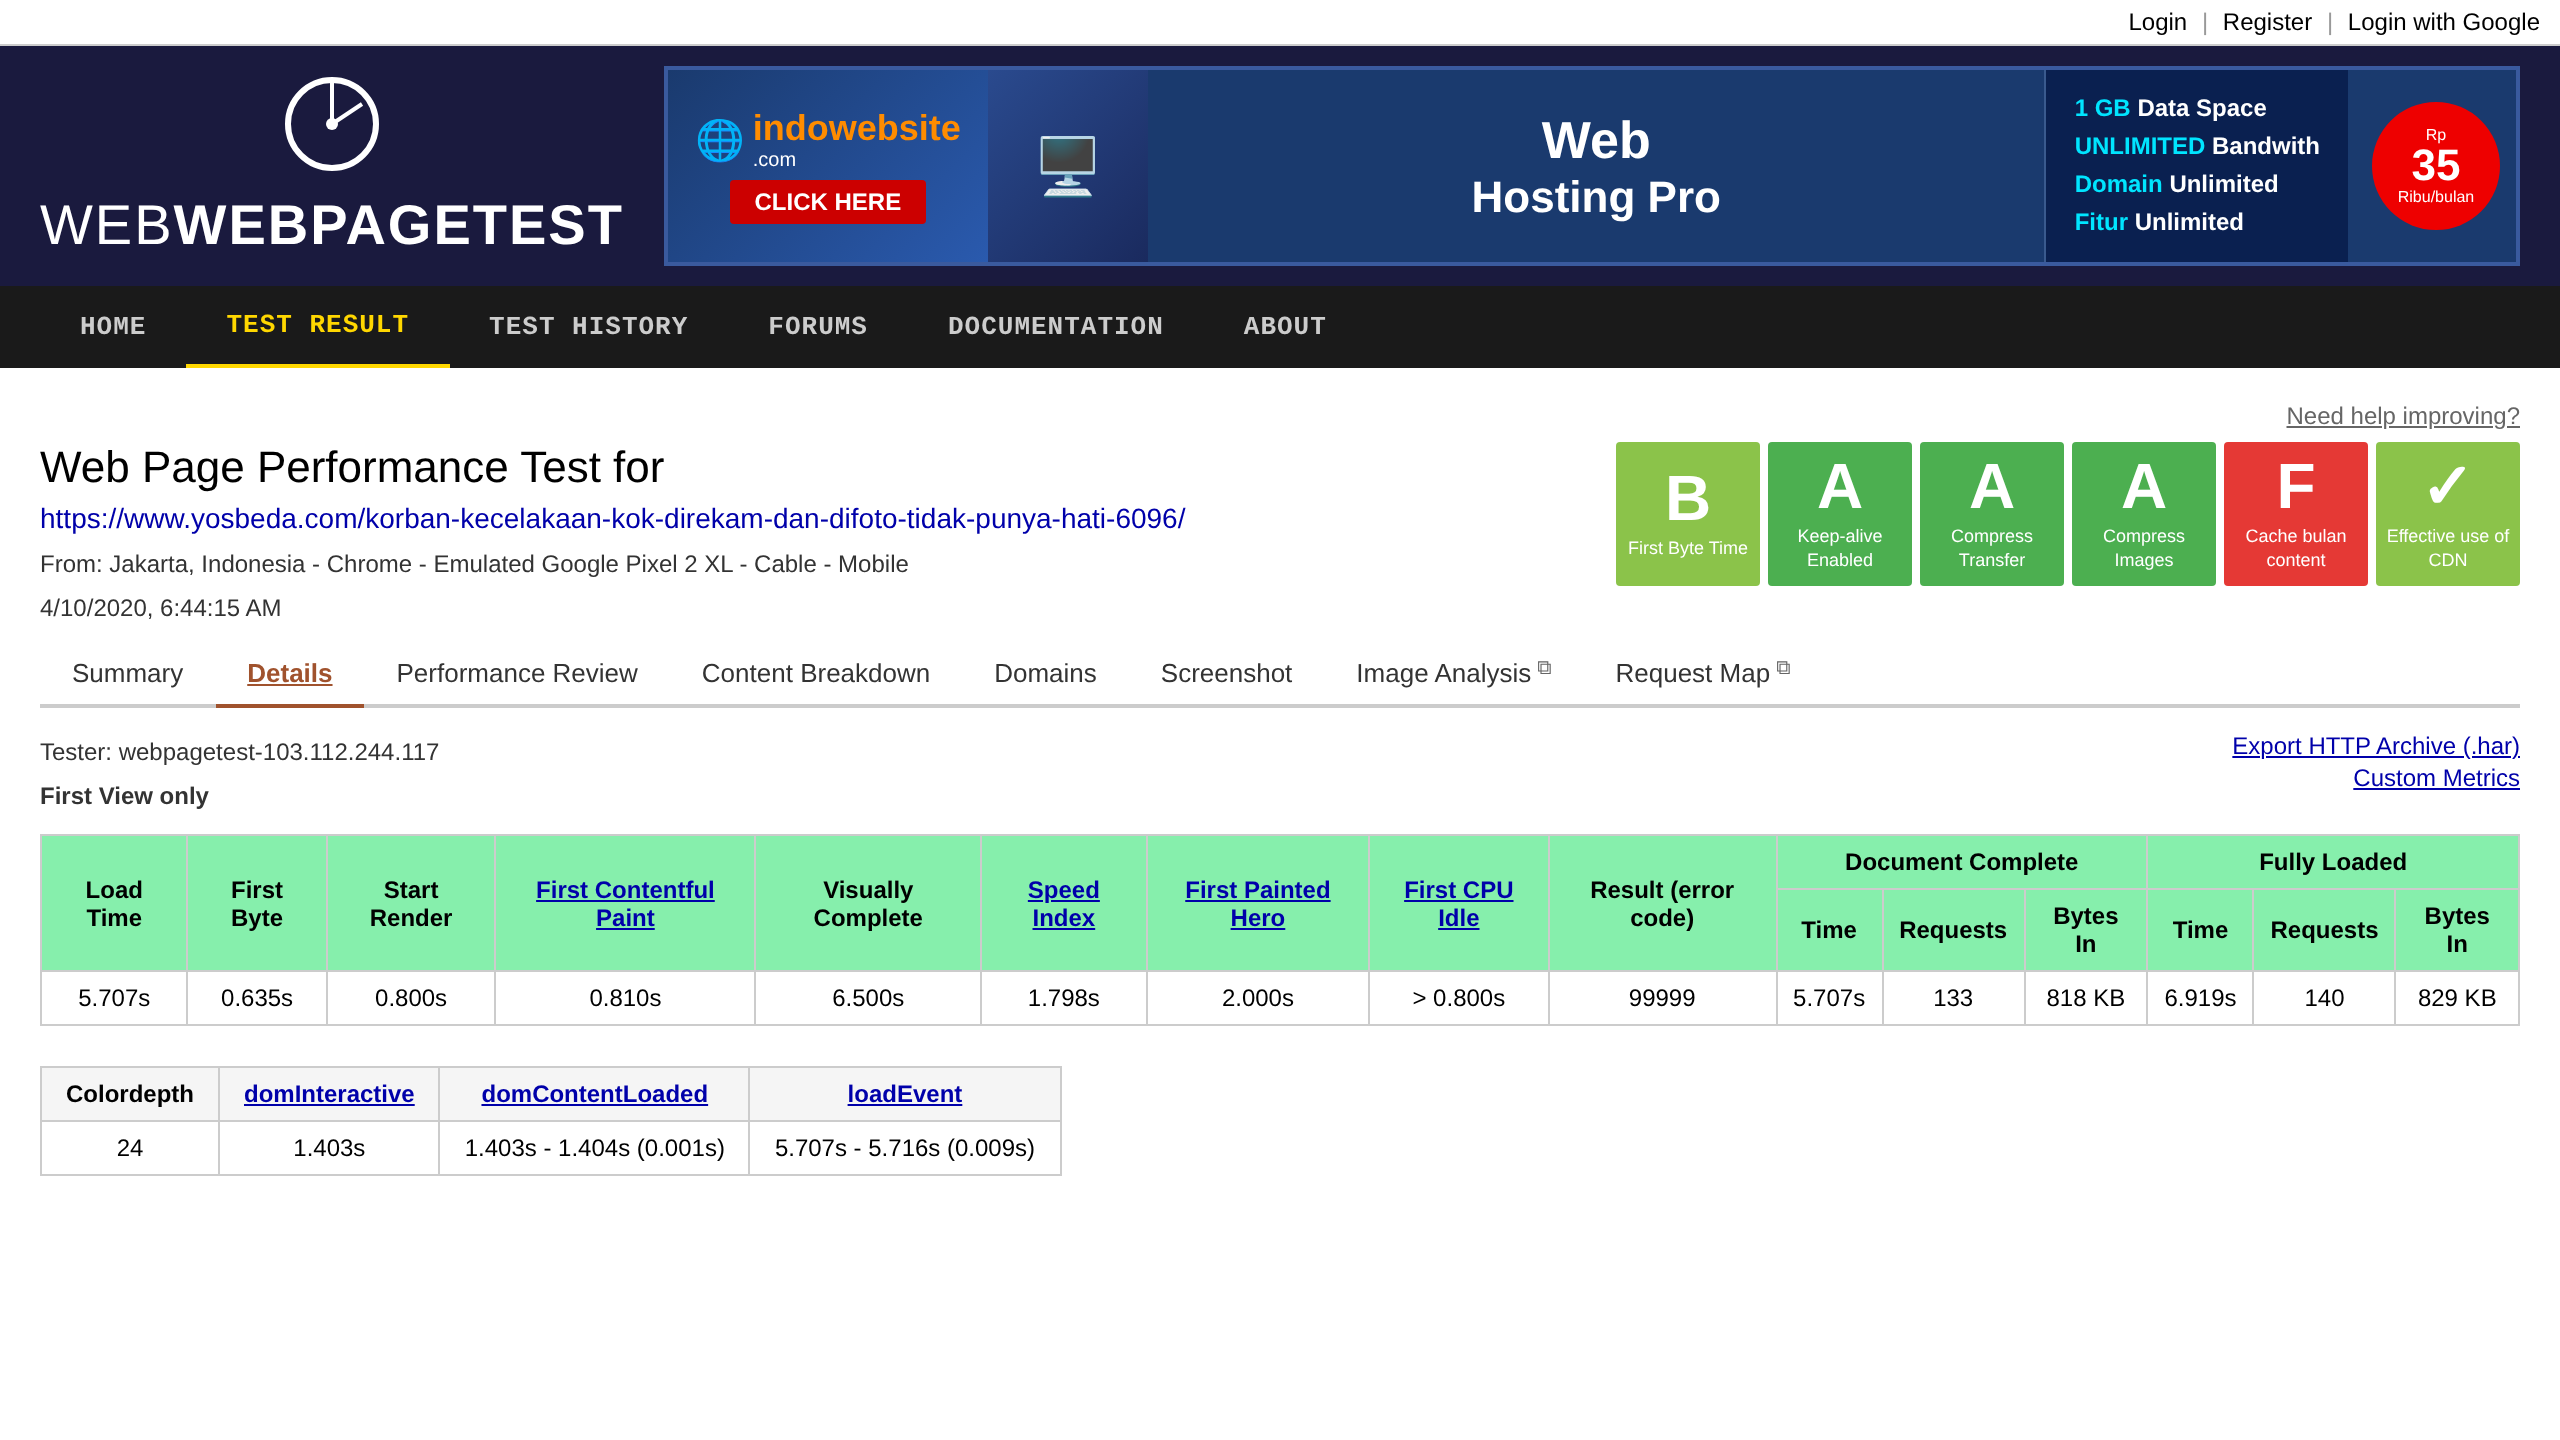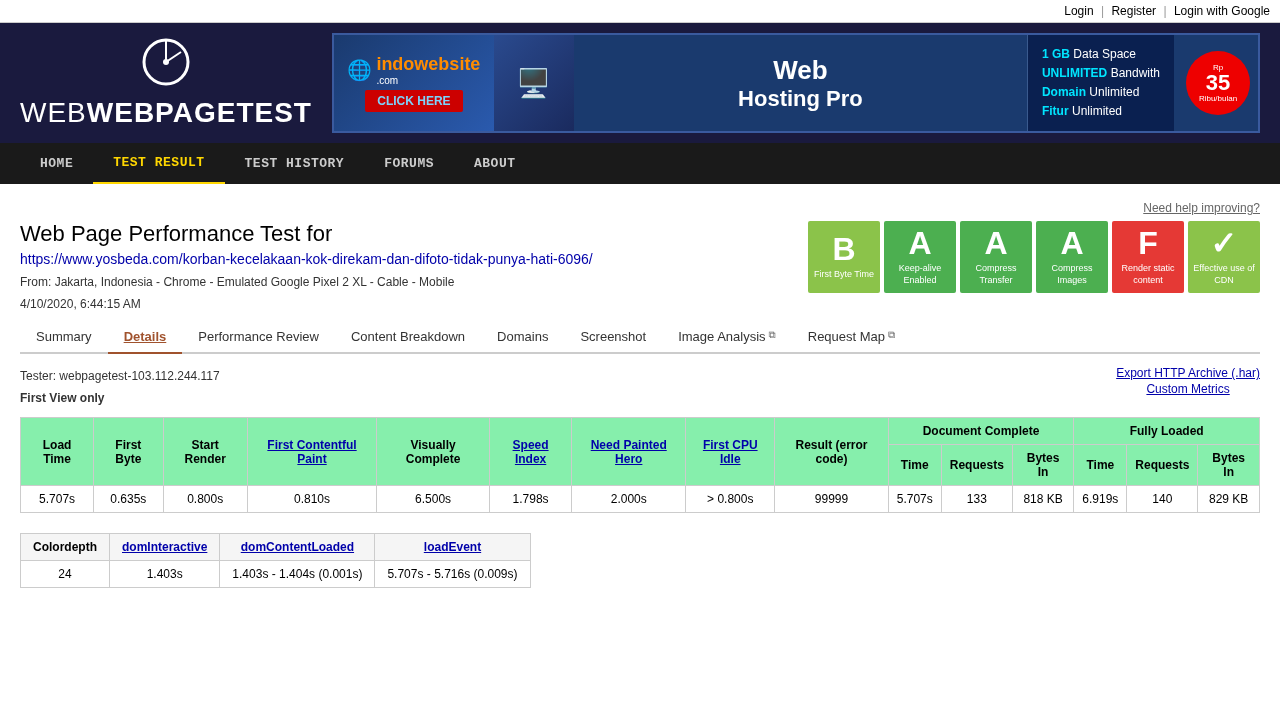--- a/index.html
+++ b/index.html
@@ -66,21 +66,21 @@
       color: #ff8c00;
       font-size: 18px;
       font-weight: bold;
     }
     #banner-logo-sub {
       color: #fff;
       font-size: 10px;
     }
     #banner-click {
       background: #c00;
-      color: #7dd3fc;
+      color: #ffffff;
       font-weight: bold;
       padding: 4px 12px;
       margin-top: 4px;
       font-size: 12px;
       border-radius: 2px;
     }
     #banner-mid {
       flex: 1;
       display: flex;
       flex-direction: column;
@@ -98,20 +98,21 @@
       font-weight: bold;
     }
     #banner-right {
       background: #0a2050;
       height: 100%;
       padding: 8px 14px;
       display: flex;
       flex-direction: column;
       justify-content: center;
       border-left: 1px solid #3a5a8e;
+      font-weight: bold;
     }
     .banner-feature {
       color: #fff;
       font-size: 12px;
       line-height: 1.6;
     }
     .banner-feature strong { color: #00e5ff; }
     #banner-price {
       width: 64px;
       height: 64px;
@@ -242,21 +243,21 @@
     #info-bar {
       display: flex;
       justify-content: space-between;
       padding: 4px 0 8px;
       font-size: 12px;
       color: #333;
       gap: 30px;
     }
     #info-bar .tester-info { line-height: 1.8; }
     #info-bar .export-links { text-align: right; }
-    #info-bar .export-links a { color: #00a; text-decoration: underline; display: block; margin-bottom: 2px; text-align: center; }
+    #info-bar .export-links a { color: #00a; text-decoration: underline; display: block; margin-bottom: 2px; }
 
     
     #results-table-wrap {
       overflow-x: auto;
       margin-bottom: 20px;
     }
     table.results {
       border-collapse: collapse;
       width: 100%;
       font-size: 12px;
@@ -349,20 +350,21 @@
       <div class="price-label">Ribu/bulan</div>
     </div>
   </div>
 </div>
 
 <nav id="nav">
   <a class="nav-item">HOME</a>
   <a class="nav-item active">TEST RESULT</a>
   <a class="nav-item">TEST HISTORY</a>
   <a class="nav-item">FORUMS</a>
+  <a class="nav-item">DOCUMENTATION</a>
   <a class="nav-item">ABOUT</a>
 </nav>
 
 <div id="content">
 
   <div id="need-help">
     <a href="#">Need help improving?</a>
   </div>
 
   <div id="performance-header">
@@ -384,21 +386,21 @@
       <div class="grade-box grade-a">
         <div class="grade-letter">A</div>
         <div class="grade-label">Compress Transfer</div>
       </div>
       <div class="grade-box grade-a">
         <div class="grade-letter">A</div>
         <div class="grade-label">Compress Images</div>
       </div>
       <div class="grade-box grade-f">
         <div class="grade-letter">F</div>
-        <div class="grade-label">Render static content</div>
+        <div class="grade-label">Cache bulan content</div>
       </div>
       <div class="grade-box grade-check">
         <div class="grade-letter">✓</div>
         <div class="grade-label">Effective use of CDN</div>
       </div>
     </div>
   </div>
 
   <div id="tabs">
     <a class="tab">Summary</a>
@@ -425,21 +427,21 @@
   <div id="results-table-wrap">
     <table class="results">
       <thead>
         <tr>
           <th rowspan="2">Load Time</th>
           <th rowspan="2">First Byte</th>
           <th rowspan="2">Start Render</th>
           <th rowspan="2"><a href="#">First Contentful Paint</a></th>
           <th rowspan="2">Visually Complete</th>
           <th rowspan="2"><a href="#">Speed Index</a></th>
-          <th rowspan="2"><a href="#">Need Painted Hero</a></th>
+          <th rowspan="2"><a href="#">First Painted Hero</a></th>
           <th rowspan="2"><a href="#">First CPU Idle</a></th>
           <th rowspan="2">Result (error code)</th>
           <th colspan="3" class="section-header">Document Complete</th>
           <th colspan="3" class="section-header">Fully Loaded</th>
         </tr>
         <tr>
           <th>Time</th>
           <th>Requests</th>
           <th>Bytes In</th>
           <th>Time</th>

